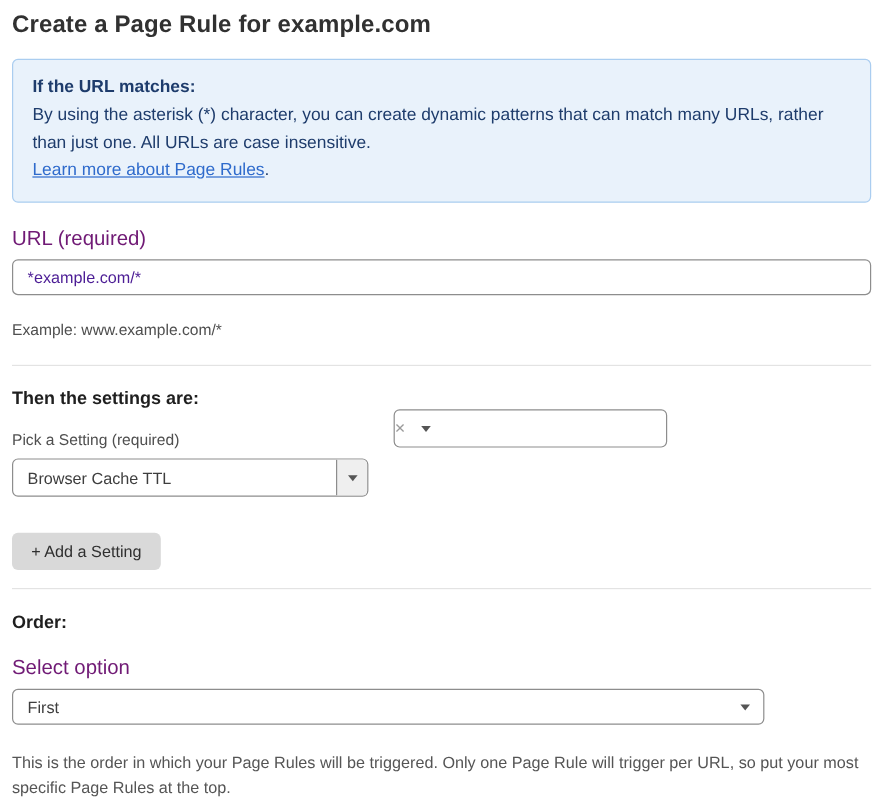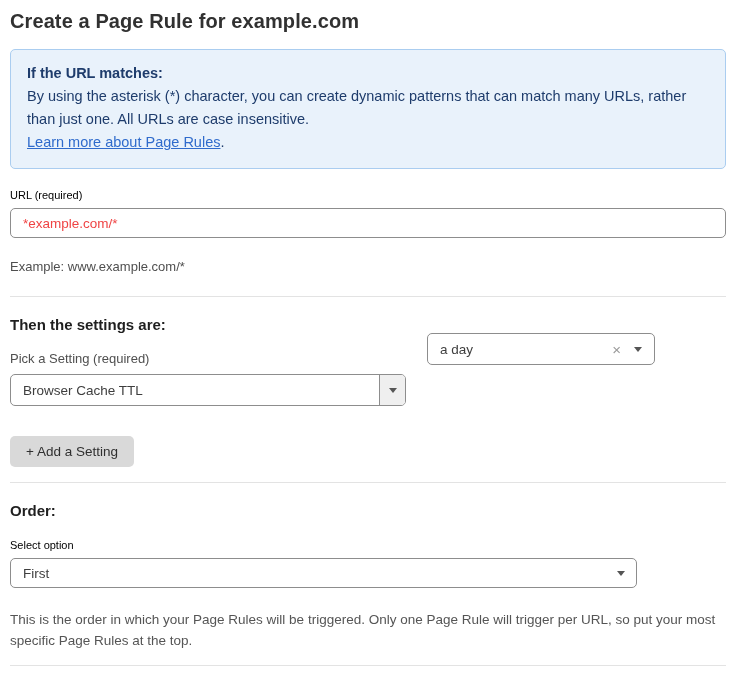--- a/index.html
+++ b/index.html
@@ -33,35 +33,35 @@
     line-height: 23px;
   }
   .info-box .info-heading { font-weight: 700; }
   .info-box .info-link {
     color: #2f6bcc;
     text-decoration: underline;
     cursor: pointer;
   }
 
   .field-label {
-    font-size: 11px;
-    color: #000000;
+    font-size: 17px;
+    color: #701a75;
     margin-top: 20px;
     margin-bottom: 7px;
   }
 
   .text-input {
     width: 716px;
     height: 30px;
     border: 1px solid #8d8d8d;
     border-radius: 5px;
     padding: 0 12px;
     font-family: "Liberation Sans", sans-serif;
     font-size: 13.5px;
-    color: #ef4444;
+    color: #4c1d95;
     background: #fff;
     outline: none;
   }
 
   .hint-text {
     font-size: 13px;
     color: #4f4f4f;
     margin-top: 21px;
   }
 
@@ -127,21 +127,21 @@
     align-items: center;
     gap: 13px;
     padding-right: 12px;
   }
   .clear-x {
     color: #9a9a9a;
     font-size: 15px;
     line-height: 1;
     cursor: pointer;
   }
-  .w-setting { width: 396px; justify-content: space-between; }
+  .w-setting { width: 297px; justify-content: space-between; }
   .w-ttl { width: 228px; }
   .w-full { width: 627px; height: 30px; }
   .w-full .select-value { padding-left: 12px; }
   .w-full .combo-icons { padding-right: 11px; }
 
   .btn {
     display: inline-flex;
     align-items: center;
     justify-content: center;
     height: 31px;
@@ -198,21 +198,20 @@
       <div class="settings-col-label">Pick a Setting (required)</div>
       <div class="select-box w-setting">
         <span class="select-value">Browser Cache TTL</span>
         <span class="select-caret-section">
             <span class="caret"></span>
           </span>
       </div>
     </div>
     <div>
       <div class="select-box w-ttl">
-        <span class="select-value">a day</span>
         <span class="combo-icons">
           <span class="clear-x">×</span>
           <span class="caret"></span>
         </span>
       </div>
     </div>
   </div>
 
   <button class="btn btn-secondary add-setting-btn">+ Add a Setting</button>
 

